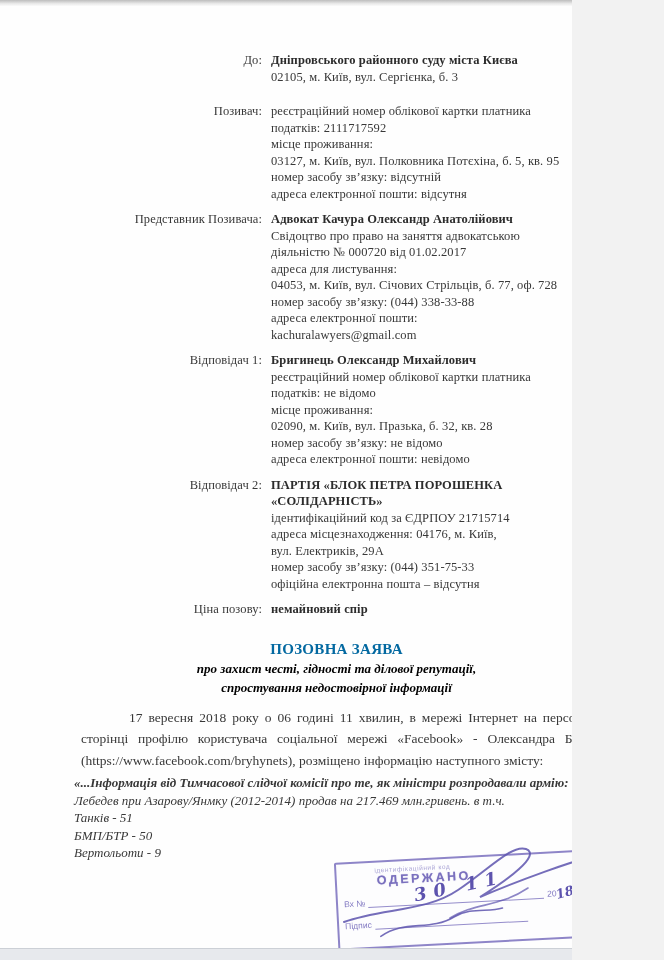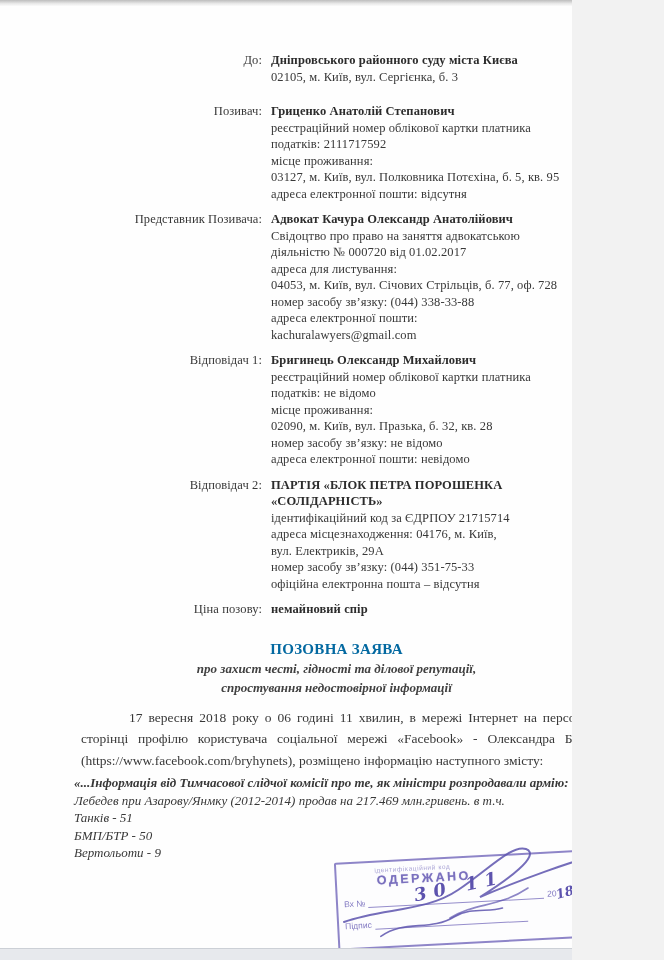--- a/index.html
+++ b/index.html
@@ -10,21 +10,21 @@
   .scan-bottom{position:absolute;left:0;top:948px;width:664px;height:12px;
     background:#e7e9ed;border-top:1px solid #ccd0d6;}
   .content{position:absolute;left:53px;top:52px;width:567px;}
   .row{display:grid;grid-template-columns:209px 1fr;column-gap:9px;margin-bottom:9px;
     font-size:12.5px;line-height:16.5px;letter-spacing:.1px;}
   .row.first{margin-bottom:18px;}
   .lbl{text-align:right;white-space:nowrap;}
   .bold{font-weight:bold;color:#2c2c2c;}
   .title-block{text-align:center;margin-top:21px;}
   .doc-title{font-weight:bold;font-size:15px;line-height:20px;color:#0369a1;letter-spacing:.3px;}
-  .doc-sub{font-weight:bold;font-style:italic;font-size:13px;line-height:19px;color:#404040;}
+  .doc-sub{font-weight:bold;font-style:italic;font-size:13px;line-height:19px;color:#000000;}
   .intro{margin-top:10px;font-size:13.5px;line-height:21.5px;text-align:justify;text-indent:48px;margin-left:28px;}
   .quote{margin-top:3px;margin-left:21px;font-size:13px;line-height:17.5px;font-style:italic;}
   .quote .opening{font-weight:bold;text-align:justify;}
   .stamp{position:absolute;left:336px;top:856px;width:252px;height:84px;
     transform:rotate(-3deg);border:2px solid rgba(122,112,190,.85);
     background:rgba(250,250,255,.25);border-radius:2px;}
   .stamp .idline{position:absolute;left:38px;top:4px;font-size:6.5px;letter-spacing:.6px;
     color:rgba(122,112,190,.65);font-family:"Liberation Sans",sans-serif;white-space:nowrap;}
   .stamp .received{position:absolute;left:40px;top:11px;font-size:12.5px;font-weight:bold;
     letter-spacing:2.5px;color:#7a70be;font-family:"Liberation Sans",sans-serif;
@@ -53,25 +53,25 @@
       <div class="lbl">До:</div>
       <div class="val">
         <div class="bold">Дніпровського районного суду міста Києва</div>
         <div>02105, м. Київ, вул. Сергієнка, б. 3</div>
       </div>
     </div>
 
     <div class="row">
       <div class="lbl">Позивач:</div>
       <div class="val">
-        <div class="bold">Гриценко Анатолій Степанович</div>
         <div>реєстраційний номер облікової картки платника</div>
         <div>податків: 2111717592</div>
         <div>місце проживання:</div>
         <div>03127, м. Київ, вул. Полковника Потєхіна, б. 5, кв. 95</div>
+        <div>номер засобу зв’язку: відсутній</div>
         <div>адреса електронної пошти: відсутня</div>
       </div>
     </div>
 
     <div class="row">
       <div class="lbl">Представник Позивача:</div>
       <div class="val">
         <div class="bold">Адвокат Качура Олександр Анатолійович</div>
         <div>Свідоцтво про право на заняття адвокатською</div>
         <div>діяльністю № 000720 від 01.02.2017</div>

